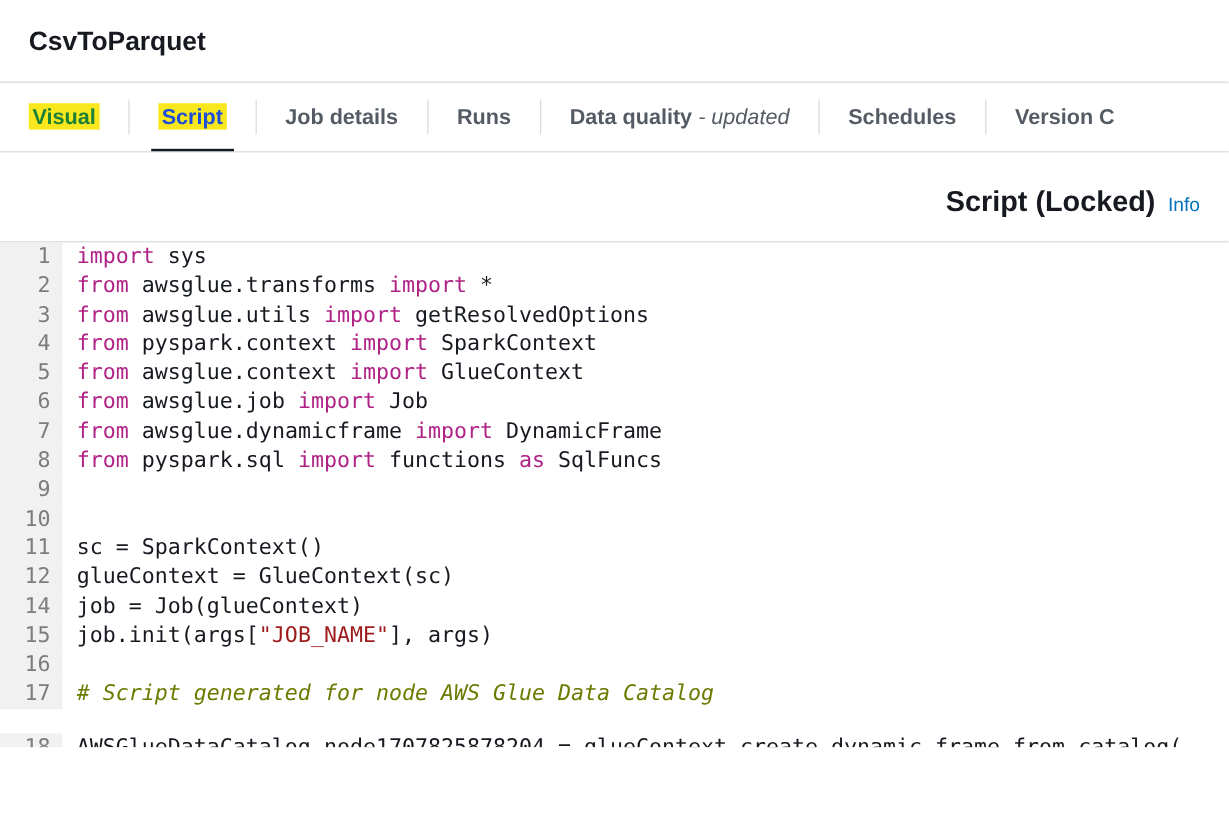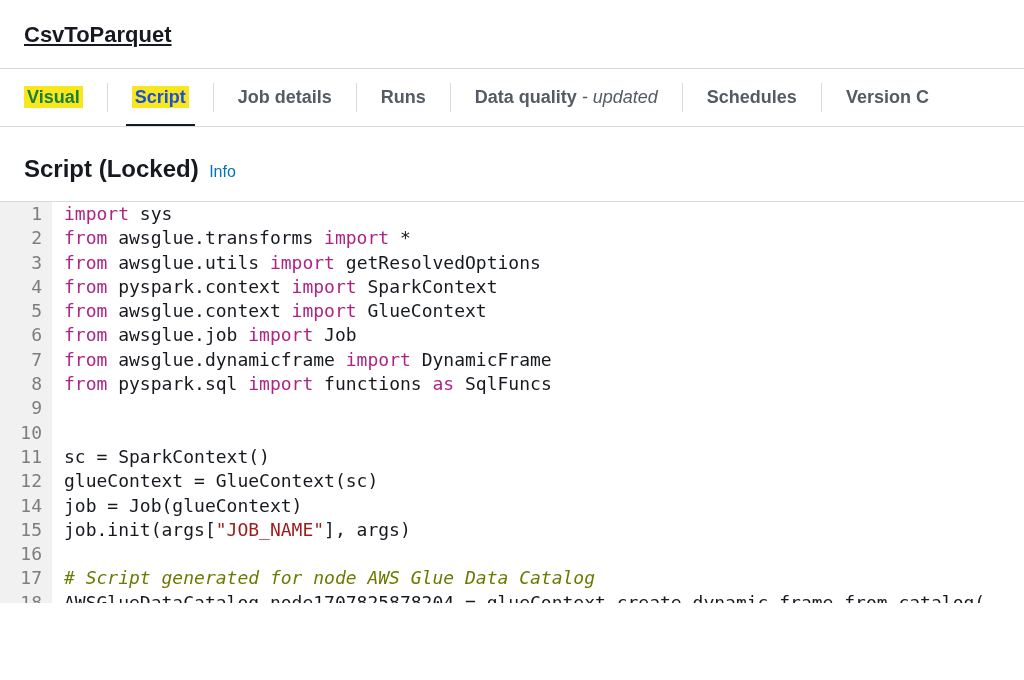--- a/index.html
+++ b/index.html
@@ -20,21 +20,20 @@
     margin: 0; padding: 0;
     font-family: "Amazon Ember", "Helvetica Neue", Arial, sans-serif;
     color: var(--text);
     background: #fff;
     font-size: 16px;
     width: 1024px;
   }
   .title-bar {
     padding: 22px 24px 20px 24px;
     border-bottom: 1px solid var(--border);
-    text-decoration: underline;
   }
   .title-bar h1 {
     margin: 0;
     font-size: 22px;
     font-weight: 700;
   }
   .tabs {
     display: flex;
     align-items: stretch;
     padding: 0 24px;
@@ -64,20 +63,21 @@
     height: 3px;
     background: var(--tab-active);
   }
   .tab-sep {
     width: 1px;
     background: var(--border);
     margin: 14px 24px;
   }
   .section-header {
     padding: 28px 24px 18px 24px;
+    text-align: right;
   }
   .section-header h2 {
     margin: 0;
     font-size: 24px;
     font-weight: 700;
     display: inline;
   }
   .info-link {
     font-size: 16px;
     font-weight: 500;
@@ -198,17 +198,17 @@
       <div class="code"><span>job.init(args[</span><span class="str">"JOB_NAME"</span><span>], args)</span></div>
     </div>
     <div class="code-row">
       <div class="gutter">16</div>
       <div class="code"><span></span></div>
     </div>
     <div class="code-row">
       <div class="gutter">17</div>
       <div class="code"><span class="cm"># Script generated for node AWS Glue Data Catalog</span></div>
     </div>
-    <div class="code-row" style="height: 12px; overflow: hidden;">
+    <div class="code-row" style="height: 12px; overflow: hidden; margin-top: 20px;">
       <div class="gutter">18</div>
       <div class="code"><span>AWSGlueDataCatalog_node1707825878204 = glueContext.create_dynamic_frame.from_catalog(</span></div>
     </div>
   </div>
 
 </body></html>

